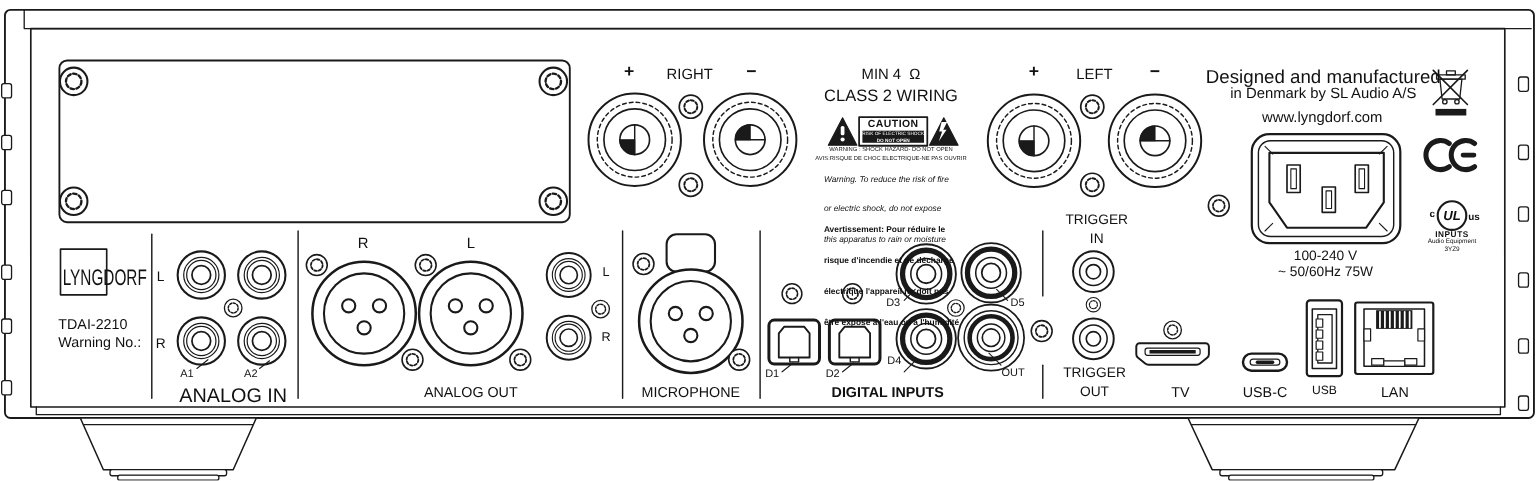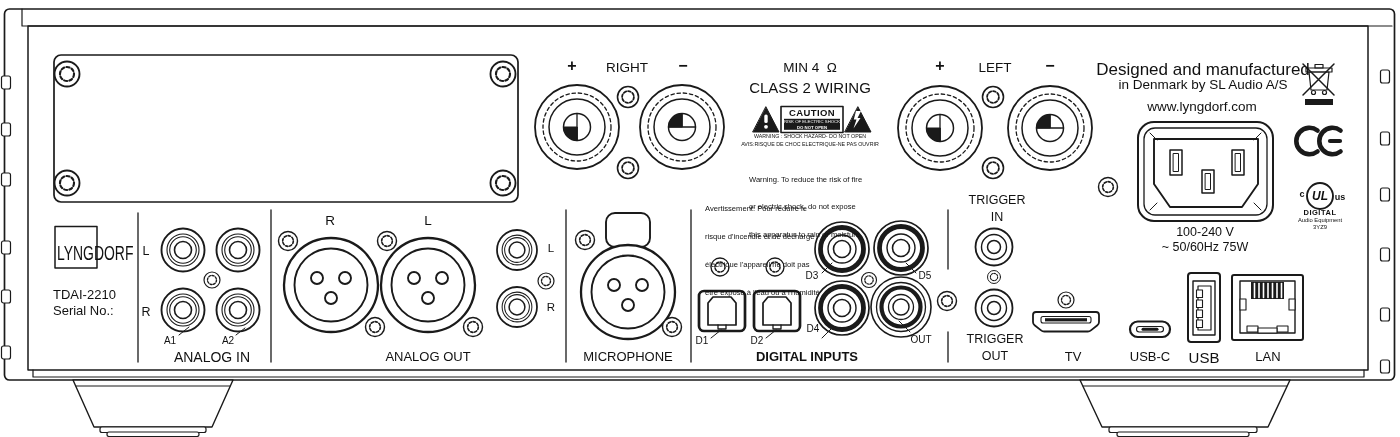--- a/index.html
+++ b/index.html
@@ -303,27 +303,27 @@
     <polygon points="1080,380 1290,380 1268,427 1102,427" fill="#fff"></polygon>
     <line x1="1083" y1="386" x2="1287" y2="386" stroke-width="1"></line>
     <rect x="1109" y="427" width="148" height="5.5" rx="2" stroke-width="1.2" fill="#fff"></rect>
     <rect x="1117" y="432" width="132" height="4.5" rx="2" stroke-width="1.2" fill="#fff"></rect>
   </g>
 </g>
 </svg>
 
 <div class="la brand" style="left:57px;top:243px;">LYNGDORF</div>
 <div class="la" style="left:53px;top:288px;font-size:13px;text-align:center;">TDAI-2210</div>
-<div class="la" style="left:53px;top:303.5px;font-size:13px;">Serial No.:</div>
+<div class="la" style="left:53px;top:303.5px;font-size:13px;">Warning No.:</div>
 
 <div class="lbl" style="left:146px;top:245px;font-size:12.5px;">L</div>
 <div class="lbl" style="left:146px;top:306px;font-size:12.5px;">R</div>
 <div class="lbl" style="left:170px;top:336px;font-size:10px;">A1</div>
 <div class="lbl" style="left:228px;top:336px;font-size:10px;">A2</div>
-<div class="lbl" style="left:212px;top:350px;font-size:14px;">ANALOG IN</div>
+<div class="lbl" style="left:212px;top:350px;font-size:18px;">ANALOG IN</div>
 
 <div class="lbl" style="left:330px;top:214px;font-size:13.5px;">R</div>
 <div class="lbl" style="left:428px;top:214px;font-size:13.5px;">L</div>
 <div class="lbl" style="left:551px;top:243px;font-size:11.5px;">L</div>
 <div class="lbl" style="left:551px;top:302px;font-size:11.5px;">R</div>
 <div class="lbl" style="left:428px;top:350px;font-size:13px;">ANALOG OUT</div>
 
 <div class="lbl" style="left:628px;top:350px;font-size:13px;">MICROPHONE</div>
 
 <div class="lbl" style="left:702px;top:336px;font-size:10px;text-align:center;">D1</div>
@@ -341,48 +341,48 @@
 <div class="lbl" style="left:995px;top:61px;font-size:13.5px;">LEFT</div>
 <div class="lbl b" style="left:1050px;top:58px;font-size:16px;">−</div>
 
 <div class="lbl" style="left:810px;top:61px;font-size:13.5px;">MIN 4  Ω</div>
 <div class="lbl" style="left:810px;top:79.5px;font-size:15px;">CLASS 2 WIRING</div>
 <div class="lbl b" style="left:812px;top:108px;font-size:9.5px;letter-spacing:.4px;">CAUTION</div>
 <div class="lbl wt" style="left:812px;top:119.8px;font-size:4.3px;">RISK OF ELECTRIC SHOCK</div>
 <div class="lbl wt b" style="left:812px;top:125.6px;font-size:4.3px;">DO NOT OPEN</div>
 <div class="lbl" style="left:810px;top:134px;font-size:5.3px;">WARNING : SHOCK HAZARD- DO NOT OPEN</div>
 <div class="lbl" style="left:810px;top:141.5px;font-size:5.3px;">AVIS:RISQUE DE CHOC ELECTRIQUE-NE PAS OUVRIR</div>
-<div class="para" style="left:749px;top:156px;">
+<div class="para" style="left:749px;top:139px;font-style:italic;">
   <div>Warning. To reduce the risk of fire</div>
   <div>or electric shock, do not expose</div>
   <div>this apparatus to rain or moisture</div>
 </div>
-<div class="para" style="left:705px;top:185.5px;">
+<div class="para" style="left:749px;top:185.5px;font-weight:bold;">
   <div>Avertissement: Pour réduire le</div>
   <div>risque d'incendie et de décharge</div>
   <div>électrique l'appareil ne doit pas</div>
   <div>être exposé à l'eau ou à l'humidité</div>
 </div>
 
 <div class="lbl" style="left:997px;top:194px;font-size:12.5px;">TRIGGER</div>
 <div class="lbl" style="left:997px;top:210.5px;font-size:12.5px;">IN</div>
 <div class="lbl" style="left:995px;top:333px;font-size:12.5px;">TRIGGER</div>
 <div class="lbl" style="left:995px;top:349.5px;font-size:12.5px;">OUT</div>
 <div class="lbl" style="left:1073px;top:349.5px;font-size:13px;">TV</div>
 <div class="lbl" style="left:1150px;top:349.5px;font-size:13px;">USB-C</div>
-<div class="lbl" style="left:1204px;top:349.5px;font-size:15px;">USB</div>
+<div class="lbl" style="left:1204px;top:349.5px;font-size:11px;">USB</div>
 <div class="lbl" style="left:1268px;top:349.5px;font-size:13px;">LAN</div>
 
 <div class="lbl" style="left:1205px;top:226px;font-size:12.5px;">100-240 V</div>
 <div class="lbl" style="left:1205px;top:240.5px;font-size:12.5px;text-align:center;">~ 50/60Hz 75W</div>
 
 <div class="lbl" style="left:1203px;top:61px;font-size:17px;">Designed and manufactured</div>
 <div class="lbl" style="left:1203px;top:78px;font-size:13.5px;">in Denmark by SL Audio A/S</div>
 <div class="lbl" style="left:1202px;top:100px;font-size:13.5px;">www.lyngdorf.com</div>
 
 <div class="lbl b" style="left:1302px;top:190px;font-size:9px;">c</div>
 <div class="lbl b" style="left:1320px;top:190px;font-size:12px;font-style:italic;">UL</div>
 <div class="lbl b" style="left:1340px;top:193px;font-size:9px;">us</div>
-<div class="lbl b" style="left:1320px;top:208.5px;font-size:7.5px;letter-spacing:.5px;">DIGITAL</div>
+<div class="lbl b" style="left:1320px;top:208.5px;font-size:7.5px;letter-spacing:.5px;">INPUTS</div>
 <div class="lbl" style="left:1320px;top:218px;font-size:5.8px;">Audio Equipment</div>
 <div class="lbl" style="left:1320px;top:225px;font-size:5.8px;">3YZ9</div>
 
 </div>
 
 </body></html>

